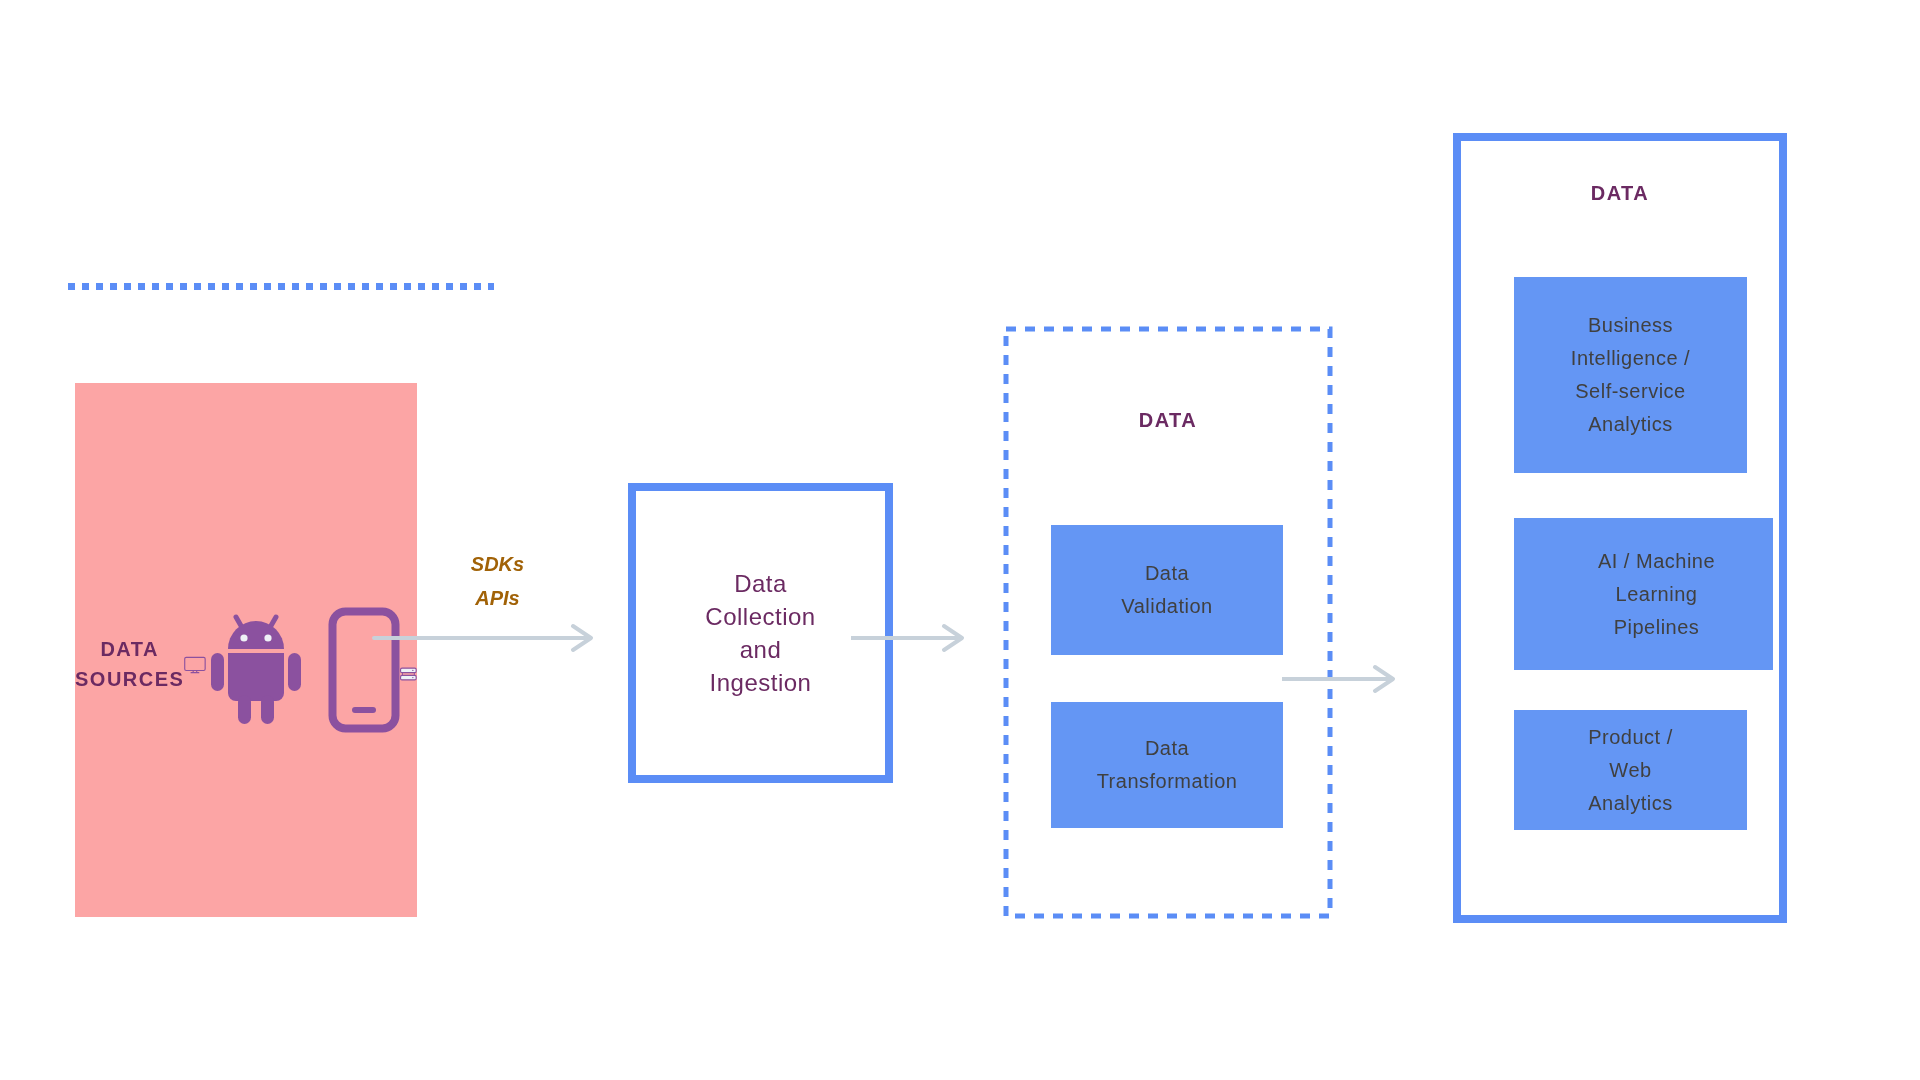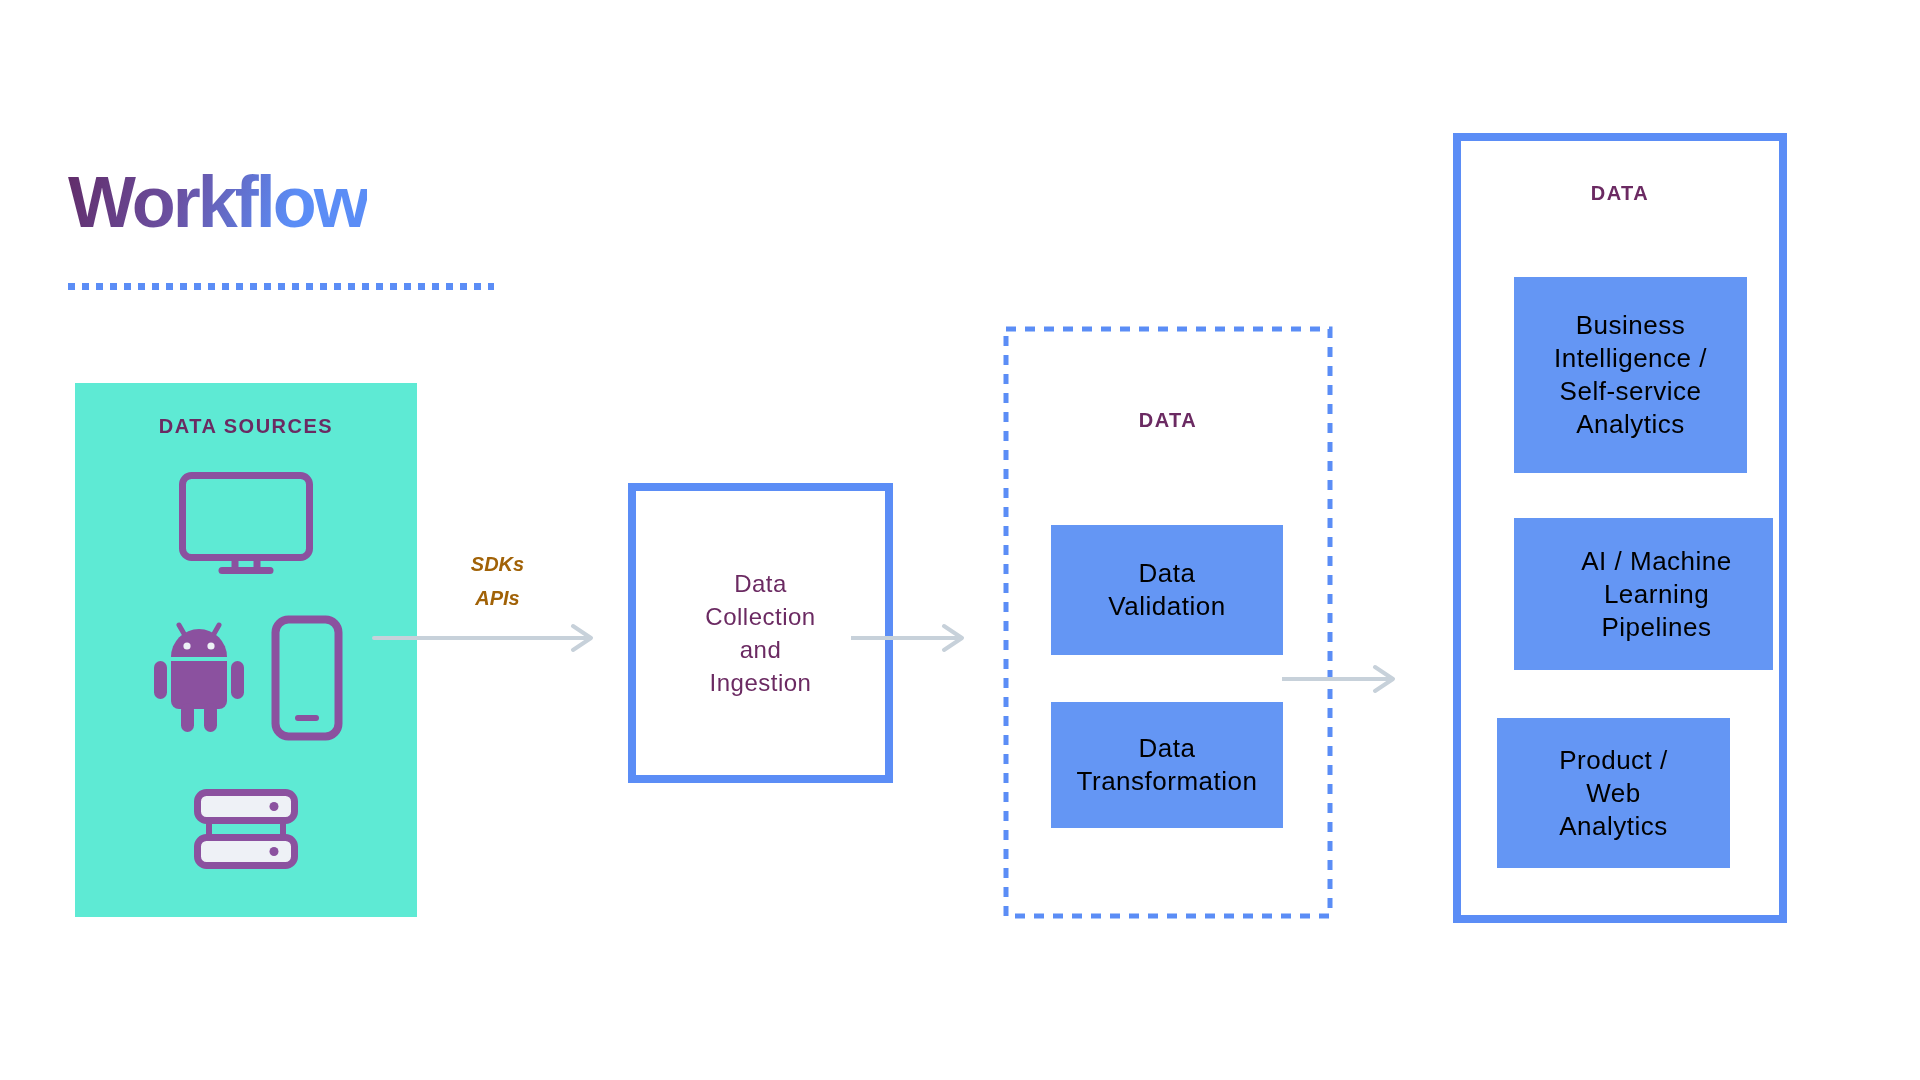--- a/index.html
+++ b/index.html
@@ -15,22 +15,22 @@
     -webkit-background-clip:text;background-clip:text;color:transparent;
     white-space:pre;
   }
   .title-underline{
     position:absolute;left:68px;top:283px;width:426px;height:7px;
     background:repeating-linear-gradient(90deg,#5b8df6 0 7px,transparent 7px 14px);
   }
   
   .panel-label{font-size:20px;font-weight:700;letter-spacing:1.5px;color:#6b2a62;text-align:center;line-height:30px;}
   .sources-panel{
-    position:absolute;left:75px;top:383px;width:342px;height:534px;background:#5eead4;
-    display:flex;flex-direction:column;align-items:center;
+    position:absolute;left:75px;top:383px;width:342px;height:534px;background:#fca5a5;
+    display:flex;flex-direction:row;align-items:center;
   }
   .sources-panel .panel-label{margin-top:28px;}
   .icon-monitor{margin-top:30px;}
   .device-row{display:flex;align-items:flex-start;gap:22px;margin-top:40px;}
   .icon-server{margin-top:48px;}
   
   .arrow{position:absolute;z-index:6;}
   .arrow1{left:372px;top:623px;}
   .arrow2{left:851px;top:623px;}
   .arrow3{left:1282px;top:664px;}
@@ -49,37 +49,37 @@
   
   .warehouse-panel{position:absolute;left:1003px;top:326px;width:330px;height:593px;}
   .dashed-border{position:absolute;left:0;top:0;}
   .wh-label{position:absolute;top:79px;left:0;right:0;}
   .blue-box{
     position:absolute;background:#6496f4;
     display:flex;flex-direction:column;justify-content:center;align-items:center;
   }
   .wh-box-0{left:48px;top:199px;width:232px;height:130px;}
   .wh-box-1{left:48px;top:376px;width:232px;height:126px;}
-  .white-line{font-size:26px;line-height:33px;color:#000000;letter-spacing:.5px;text-align:center;}
+  .white-line{font-size:20px;line-height:33px;color:#404040;letter-spacing:.5px;text-align:center;}
   
   .consumption-panel{
     position:absolute;left:1453px;top:133px;width:334px;height:790px;box-sizing:border-box;
     background:#ffffff;border:8px solid #5b8df6;
   }
   .cons-label{position:absolute;top:37px;left:0;right:0;}
   .cons-box-0{left:53px;top:136px;width:233px;height:196px;}
   .cons-box-1{left:53px;top:377px;width:233px;height:152px;padding-left:26px;}
-  .cons-box-2{left:36px;top:569px;width:233px;height:150px;margin-top:8px;}
+  .cons-box-2{left:53px;top:569px;width:233px;height:120px;}
 </style>
 </head>
 <body>
 
 <div class="canvas">
 
-  <div class="title"><br><span>Workflow</span></div>
+  <div class="title"><br></div>
   <div class="title-underline"></div>
 
   <div class="sources-panel">
     <div class="panel-label">DATA SOURCES</div>
 
     <svg class="icon-monitor" width="136" height="104" viewBox="0 0 136 104">
       <rect x="4.5" y="4.5" width="127" height="82" rx="9" fill="none" stroke="#8b519f" stroke-width="7"></rect>
       <path d="M57 87 V98 M79 87 V98" stroke="#8b519f" stroke-width="7"></path>
       <path d="M44 99.5 H92" stroke="#8b519f" stroke-width="7" stroke-linecap="round"></path>
     </svg>

